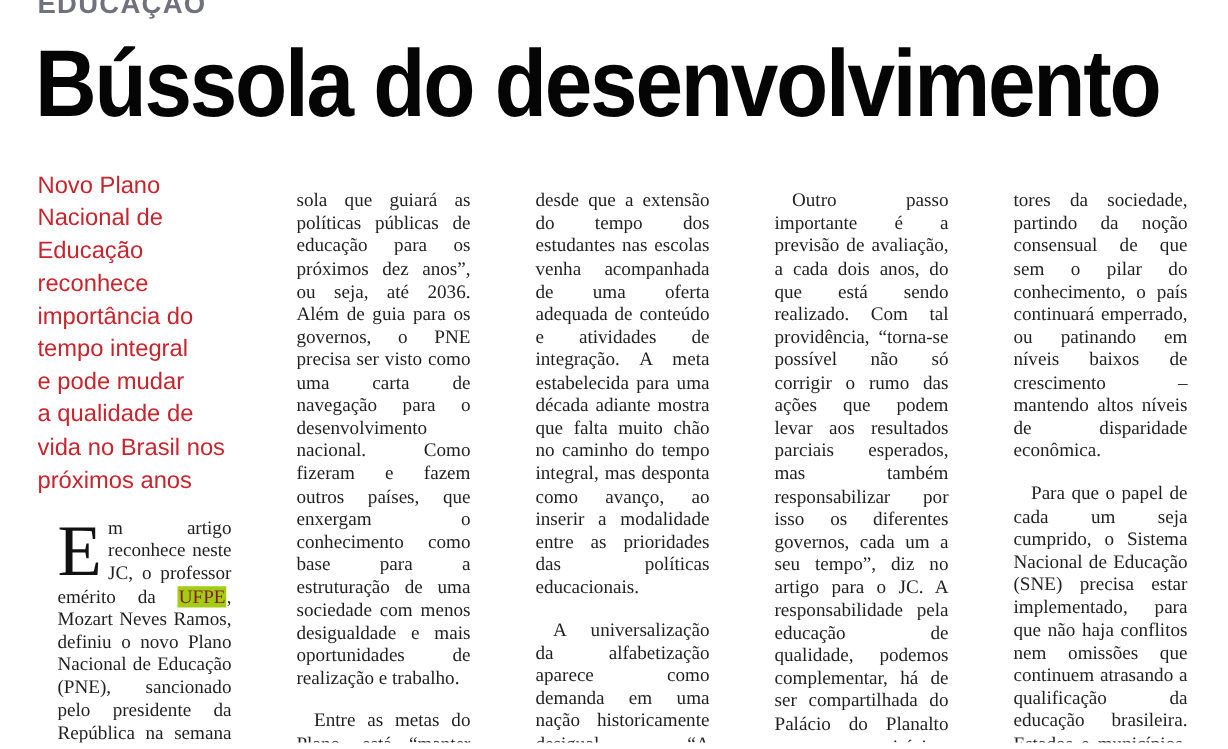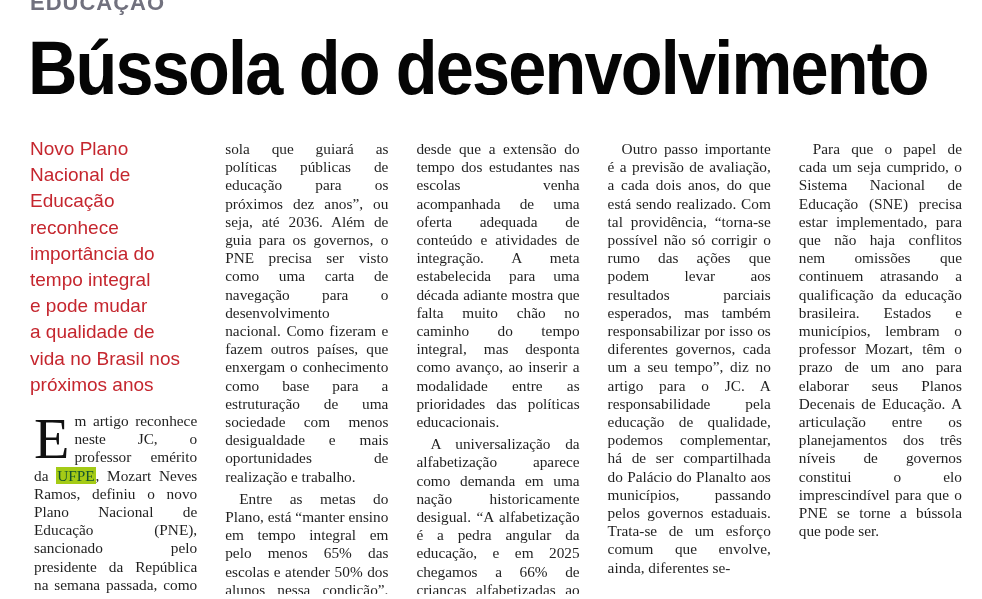--- a/index.html
+++ b/index.html
@@ -57,32 +57,32 @@
     color: #c5262e;
     white-space: pre-line;
   }
   .bodytext {
     font-size: 15.3px;
     line-height: 18.2px;
     color: #1f1f1f;
     text-align: justify;
   }
   .col1-body { margin-top: 14px; }
-  .bodytext p { margin: 4px; }
+  .bodytext p { margin: 16px; }
   .bodytext p.indent { text-indent: 14px; }
   .dropcap {
     float: left;
     font-size: 58px;
     line-height: 47px;
     padding: 3px 5px 0 0;
     color: #111;
   }
   .hl {
     background: #a4cb16;
-    color: #14532d;
+    color: #7f1d1d;
     padding: 0 1px;
     cursor: pointer;
   }
 </style>
 </head>
 <body>
 
 <div class="page">
 
   <div class="kicker">EDUCAÇÃO</div>
@@ -117,17 +117,18 @@
     <div class="col bodytext">
       <p class="cont">desde que a extensão do tempo dos estudantes nas escolas venha acompanhada de uma oferta adequada de conteúdo e atividades de integração. A meta estabelecida para uma década adiante mostra que falta muito chão no caminho do tempo integral, mas desponta como avanço, ao inserir a modalidade entre as prioridades das políticas educacionais.</p>
       <p class="indent">A universalização da alfabetização aparece como demanda em uma nação historicamente desigual. “A alfabetização é a pedra angular da educação, e em 2025 chegamos a 66% de crianças alfabetizadas ao final da 2ª série do Ensino Fundamental; precisamos ainda de um grande esforço para chegar a 80% em 2030”, escreve o professor Mozart Neves, em</p>
     </div>
 
     <div class="col bodytext">
       <p class="indent">Outro passo importante é a previsão de avaliação, a cada dois anos, do que está sendo realizado. Com tal providência, “torna-se possível não só corrigir o rumo das ações que podem levar aos resultados parciais esperados, mas também responsabilizar por isso os diferentes governos, cada um a seu tempo”, diz no artigo para o JC. A responsabilidade pela educação de qualidade, podemos complementar, há de ser compartilhada do Palácio do Planalto aos municípios, passando pelos governos estaduais. Trata-se de um esforço comum que envolve, ainda, diferentes se-</p>
     </div>
 
     <div class="col bodytext">
+      <p class="cont">tores da sociedade, partindo da noção consensual de que sem o pilar do conhecimento, o país continuará emperrado, ou patinando em níveis baixos de crescimento – mantendo altos níveis de disparidade econômica.</p>
       <p class="indent">Para que o papel de cada um seja cumprido, o Sistema Nacional de Educação (SNE) precisa estar implementado, para que não haja conflitos nem omissões que continuem atrasando a qualificação da educação brasileira. Estados e municípios, lembram o professor Mozart, têm o prazo de um ano para elaborar seus Planos Decenais de Educação. A articulação entre os planejamentos dos três níveis de governos constitui o elo imprescindível para que o PNE se torne a bússola que pode ser.</p>
     </div>
 
   </div>
 </div>
 
 </body></html>

